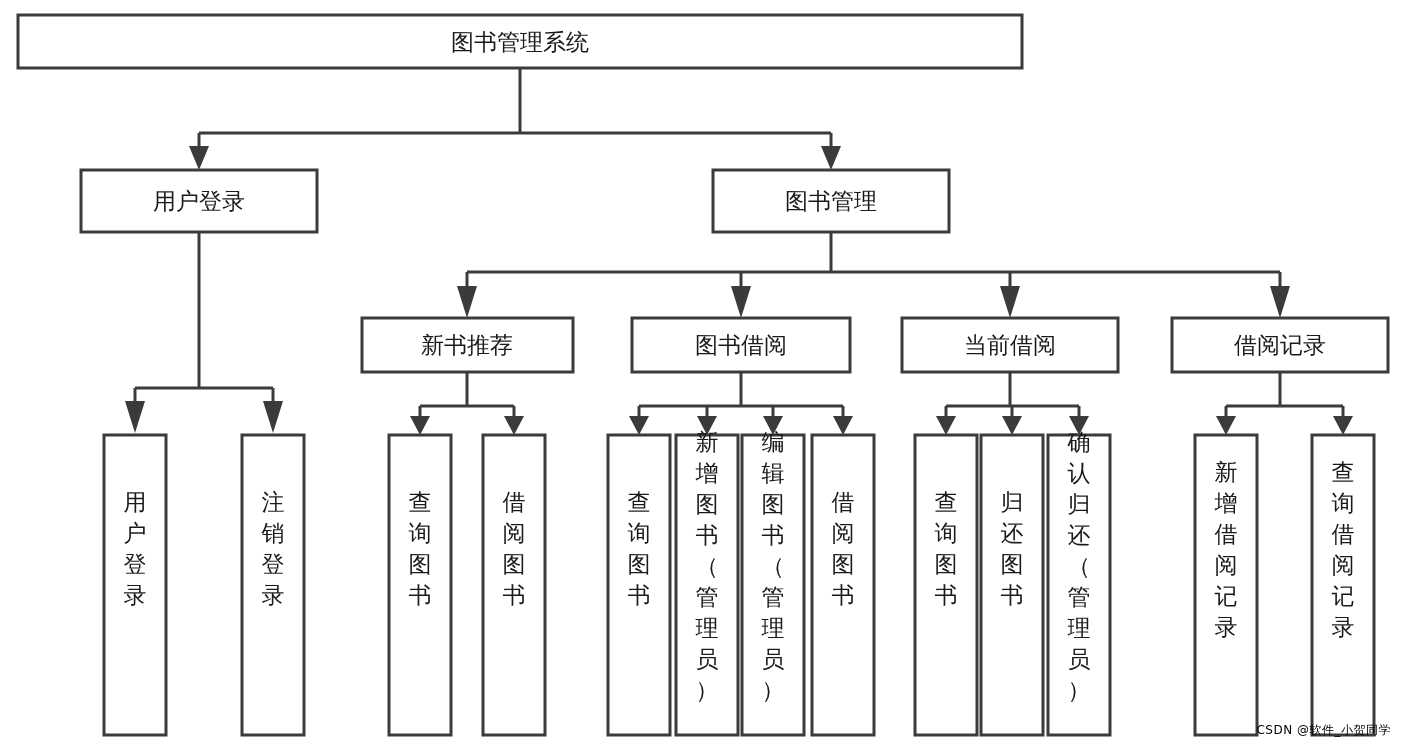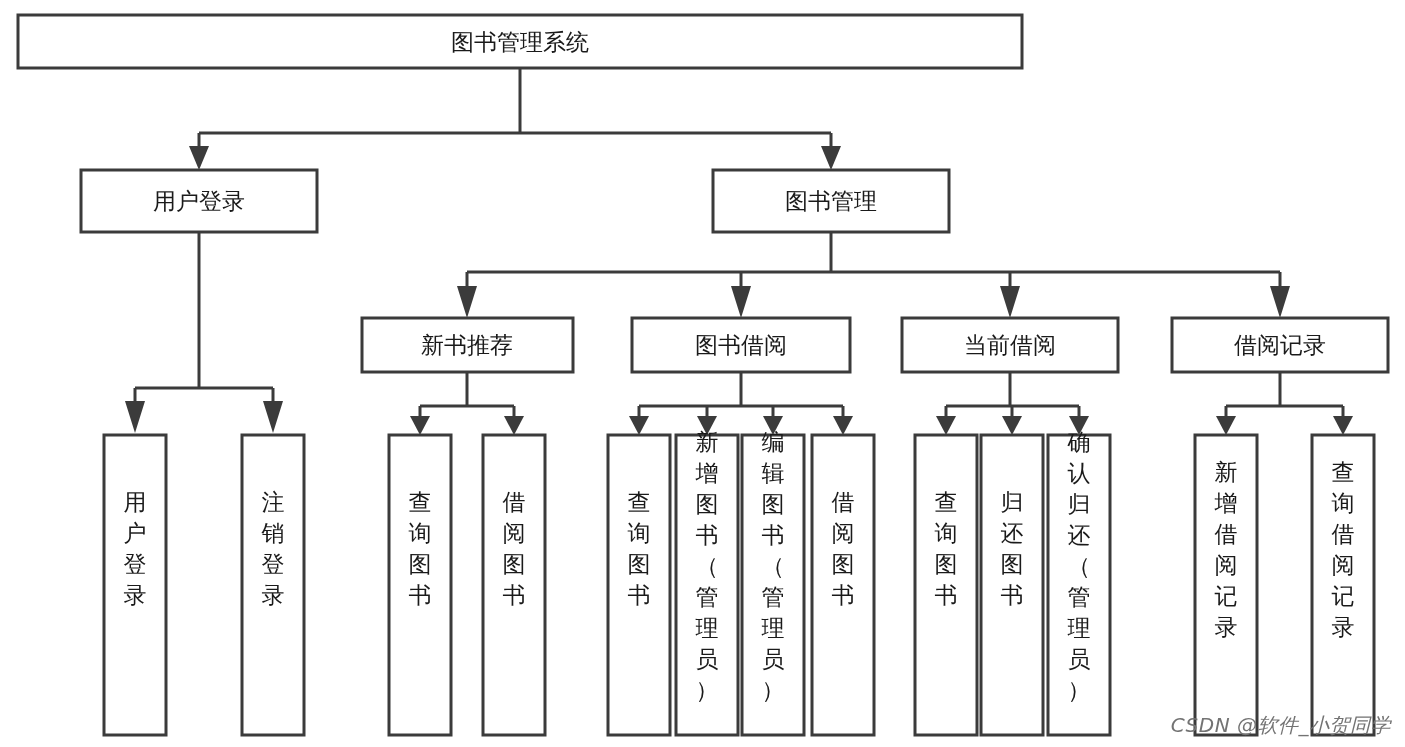--- a/index.html
+++ b/index.html
@@ -53,26 +53,25 @@
     fill: #1a1a1a;
     font-family: "DejaVu Sans", "Liberation Sans", sans-serif;
     font-size: 23px;
     text-anchor: middle;
   }
   .watermark {
     position: absolute;
     right: 14px;
     bottom: 8px;
     font-family: "DejaVu Sans", "Liberation Sans", sans-serif;
-    font-size: 20px;
-    color: #737373;
+    font-size: 12px;
+    color: #000000;
     letter-spacing: 0.5px;
     white-space: nowrap;
     pointer-events: none;
-    font-style: italic;
   }
 </style>
 </head>
 <body>
 
 <div id="diagram-root">
 
   <svg id="tree-svg" viewBox="0 0 1405 747">
 
     <g>

